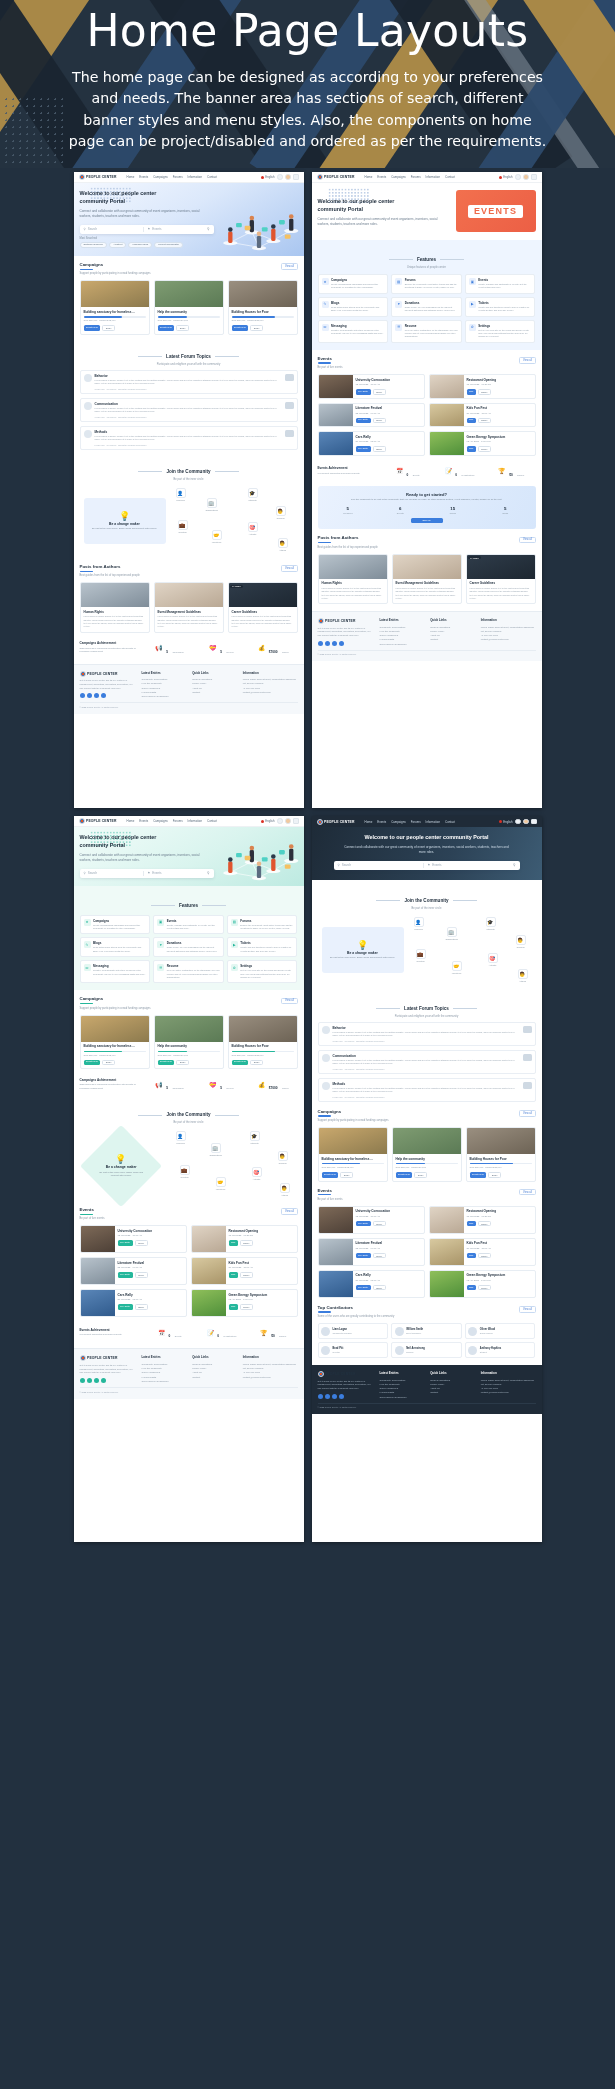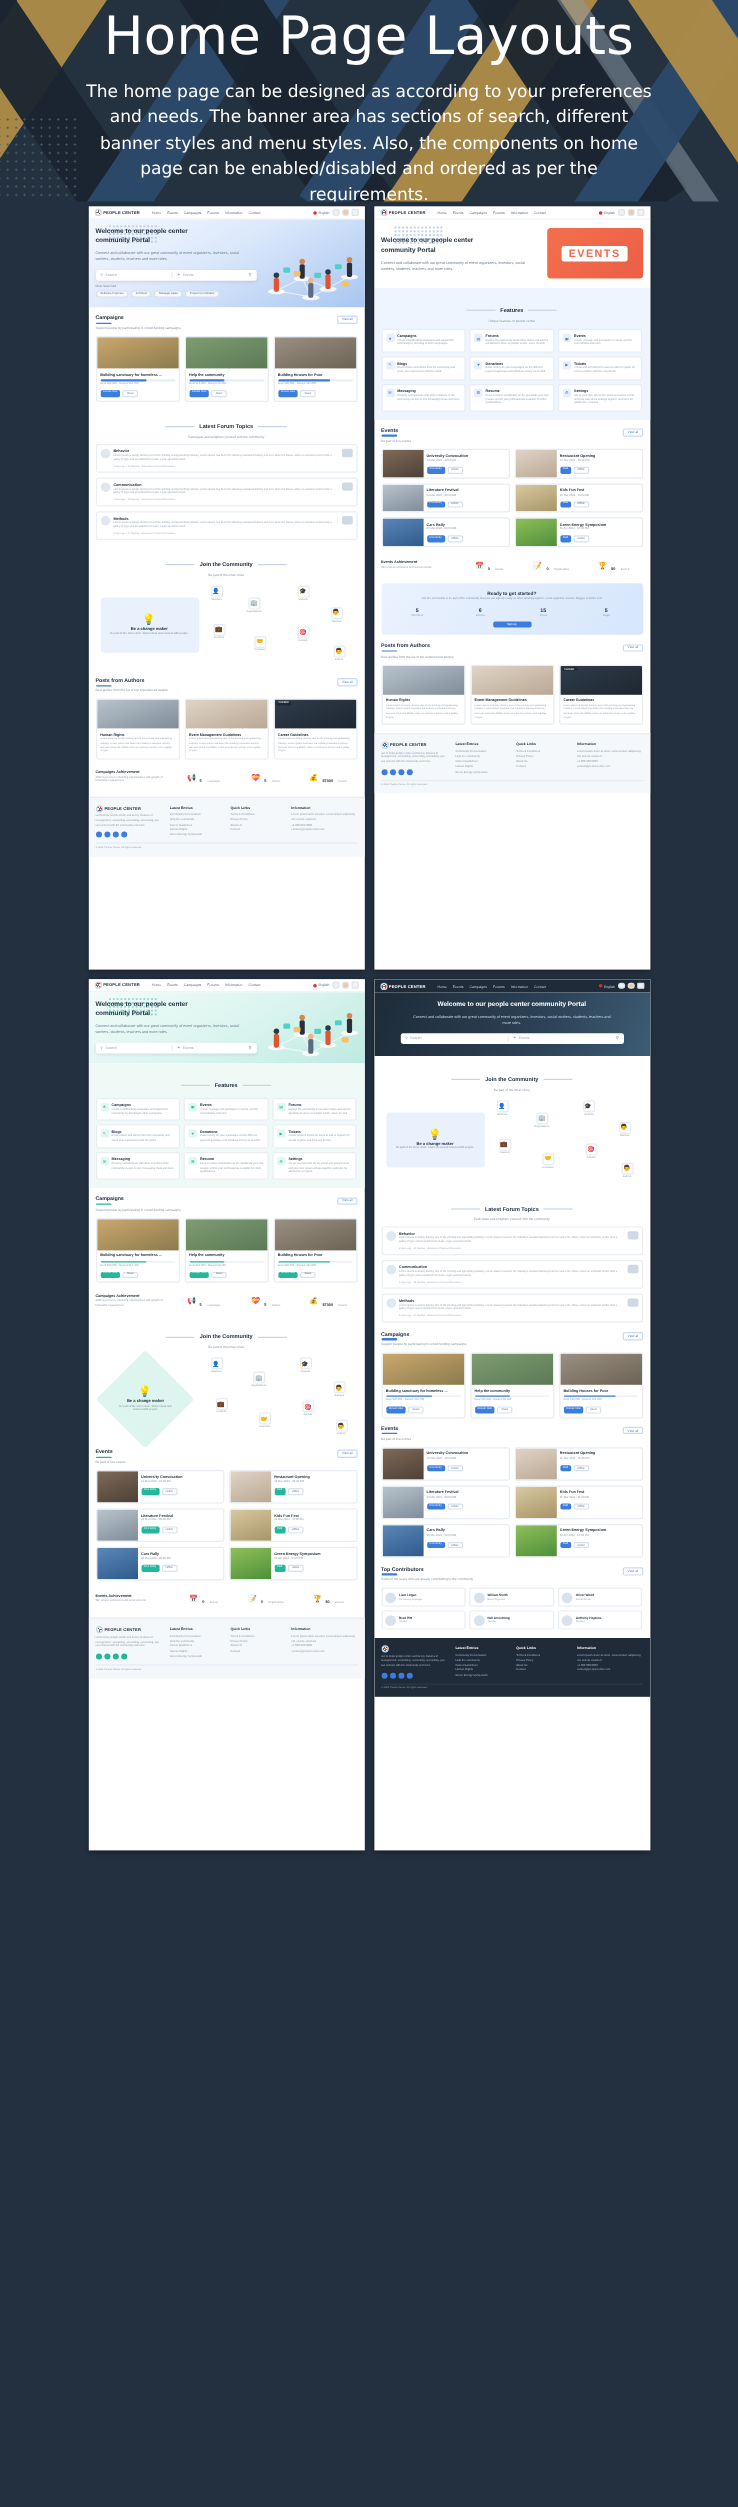--- a/index.html
+++ b/index.html
@@ -256,21 +256,21 @@
   <div class="band dark" style="left:196px;top:-90px;width:58px;height:300px;transform:rotate(-34deg);"></div>
   <div class="band blue" style="left:330px;top:-100px;width:40px;height:300px;transform:rotate(34deg);"></div>
   <div class="band" style="left:398px;top:-90px;width:54px;height:300px;transform:rotate(34deg);"></div>
   <div class="band dark" style="left:430px;top:-100px;width:64px;height:300px;transform:rotate(-34deg);"></div>
   <div class="band grey" style="left:520px;top:-50px;width:18px;height:260px;transform:rotate(-34deg);opacity:.5;"></div>
   <div class="band blue" style="left:556px;top:-90px;width:44px;height:300px;transform:rotate(34deg);"></div>
   <div class="band" style="left:590px;top:-60px;width:58px;height:300px;transform:rotate(-34deg);"></div>
   <div class="dots-hero"></div>
   <div class="hero-inner">
     <div class="hero-title">Home Page Layouts</div>
-    <div class="hero-sub">The home page can be designed as according to your preferences and needs. The banner area has sections of search, different banner styles and menu styles. Also, the components on home page can be enabled/disabled and ordered as per the requirements.</div>
+    <div class="hero-sub">The home page can be designed as according to your preferences and needs. The banner area has sections of search, different banner styles and menu styles. Also, the components on home page can be project/disabled and ordered as per the requirements.</div>
   </div>
 </div>
 
 <div class="grid">
 
   <div class="mock m1">
     <div class="tb">
       <div class="logo">
         <span class="logo-mark"></span>
         <span class="logo-txt">PEOPLE CENTER</span>

